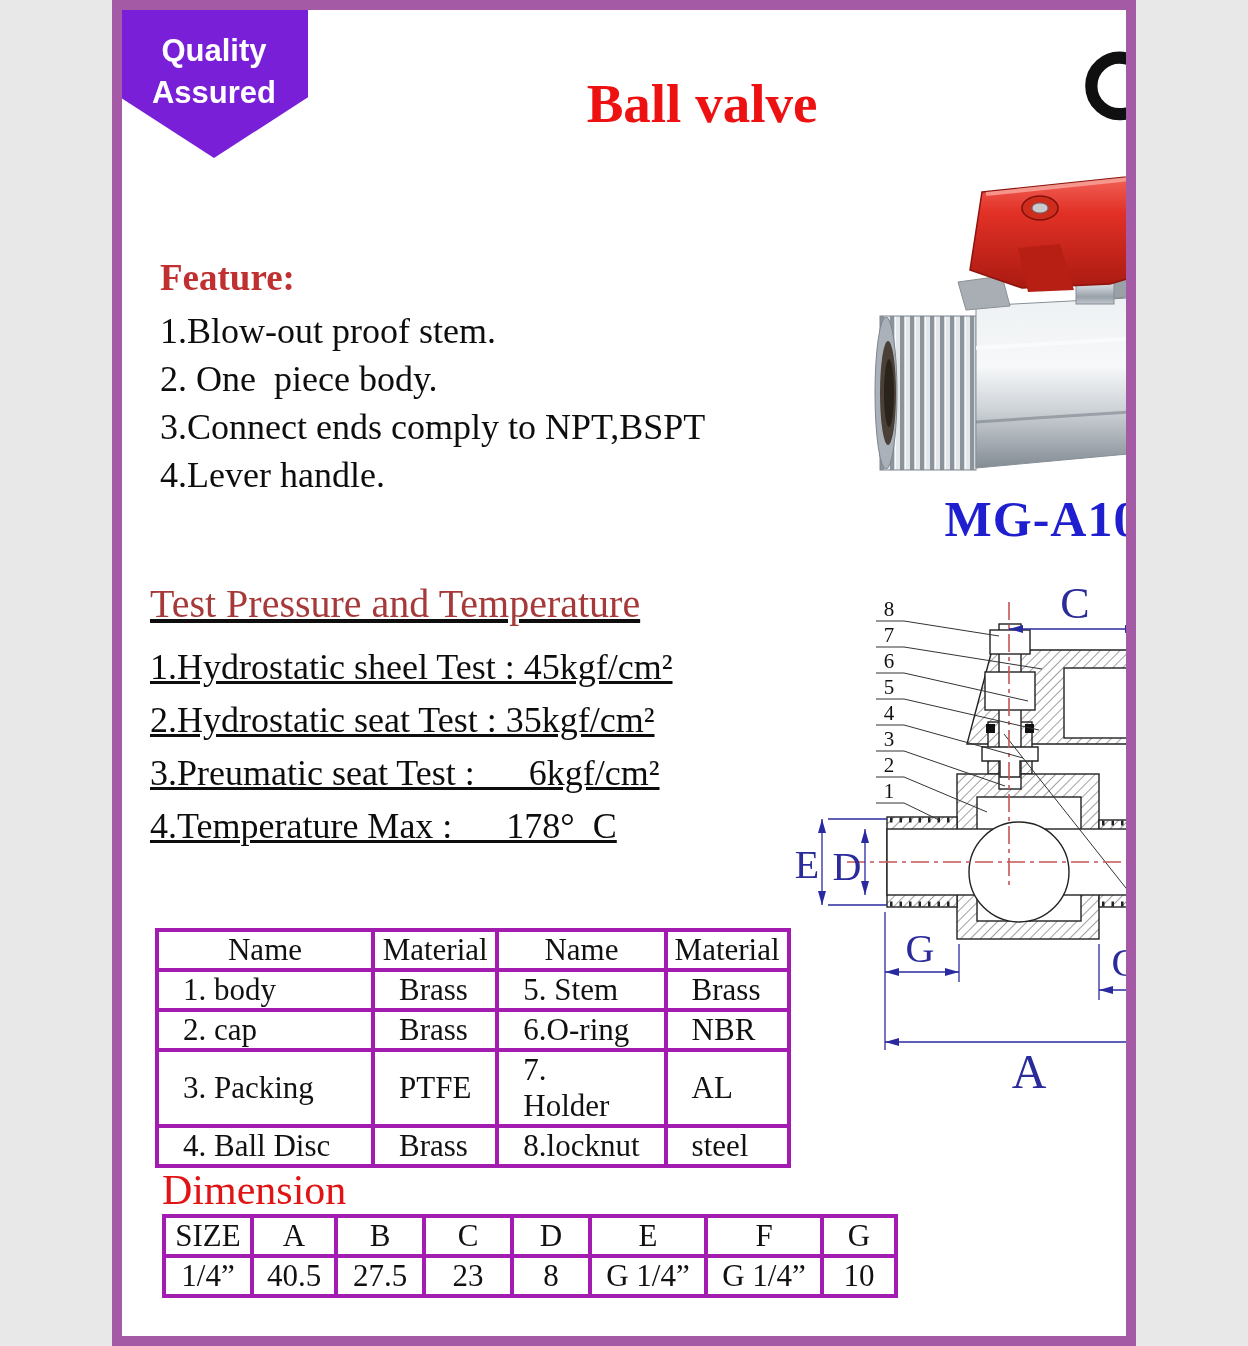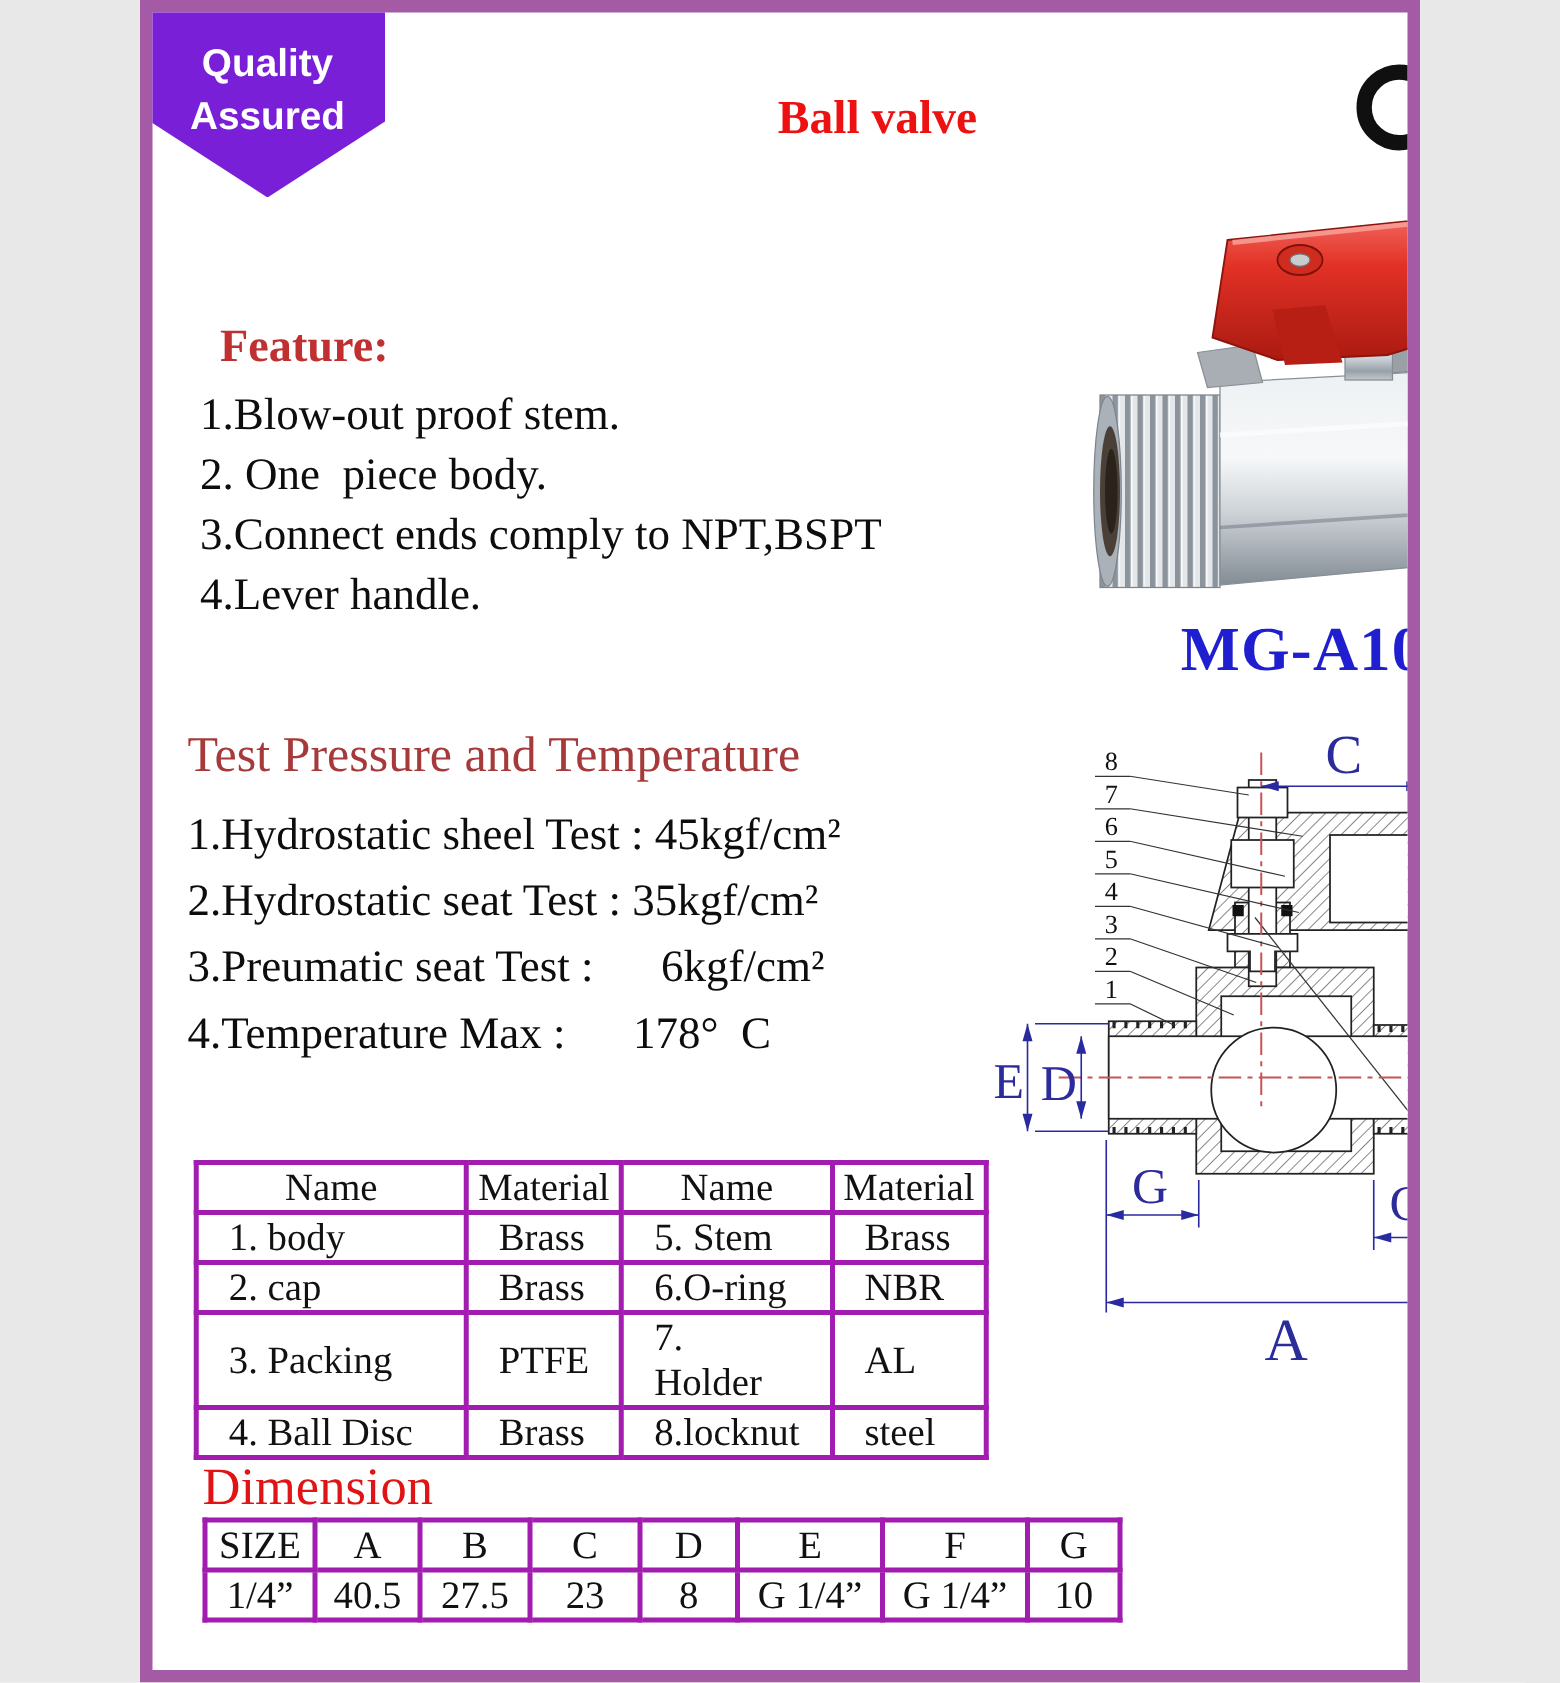--- a/index.html
+++ b/index.html
@@ -10,33 +10,33 @@
   }
   .badge{
     position:absolute;left:-2px;top:-4px;width:188px;height:152px;
     background:#7a1fd8;
     clip-path:polygon(0 0,100% 0,100% 60%,50% 100%,0 60%);
     color:#fff;font-family:"Liberation Sans", sans-serif;font-weight:bold;
     font-size:31px;text-align:center;line-height:42px;padding-top:24px;box-sizing:border-box;
   }
   .title{
     position:absolute;left:370px;top:62px;width:420px;text-align:center;
-    color:#ee1111;font-weight:bold;font-size:38px;
+    color:#ee1111;font-weight:bold;font-size:55px;
   }
   .ce{position:absolute;left:958px;top:36px;width:128px;height:78px;}
   .bcs{position:absolute;left:1104px;top:24px;width:102px;height:102px;}
   .features{position:absolute;left:38px;top:246px;width:660px;color:#0d0d0d;}
-  .features .hd{font-size:37px;font-weight:bold;color:#c03030;margin-bottom:8px;margin-left:16px;}
+  .features .hd{font-size:37px;font-weight:bold;color:#c03030;margin-bottom:8px;}
   .features .li{font-size:36px;line-height:48px;white-space:pre-wrap;}
   .photo{position:absolute;left:748px;top:146px;width:372px;height:340px;}
   .model{
     position:absolute;left:788px;top:480px;width:316px;text-align:center;
     color:#1f1fd0;font-weight:bold;font-size:50px;letter-spacing:1px;
   }
-  .tests{position:absolute;left:28px;top:570px;width:680px;color:#0d0d0d;}
+  .tests{position:absolute;left:28px;top:570px;width:680px;color:#0d0d0d;text-decoration:underline;}
   .tests .hd{font-size:40px;color:#a63a3a;margin-bottom:14px;}
   .tests .li{font-size:36px;line-height:53px;white-space:pre-wrap;}
   .drawing{position:absolute;left:670px;top:562px;width:520px;height:545px;}
   table{border-collapse:collapse;font-family:"Liberation Serif", serif;color:#111;}
   td,th{border:4px solid #a21caf;font-weight:normal;}
   .mat{position:absolute;left:33px;top:918px;font-size:31px;}
   .mat th{width:auto;height:35px;text-align:center;padding:0 6px;}
   .mat td{height:36px;text-align:left;padding:0 24px;}
   .mat .c1{width:200px}.mat .c2{width:107px}.mat .c3{width:128px}.mat .c4{width:107px}
   .dimhd{position:absolute;left:40px;top:1156px;font-size:42px;color:#e01414;}

